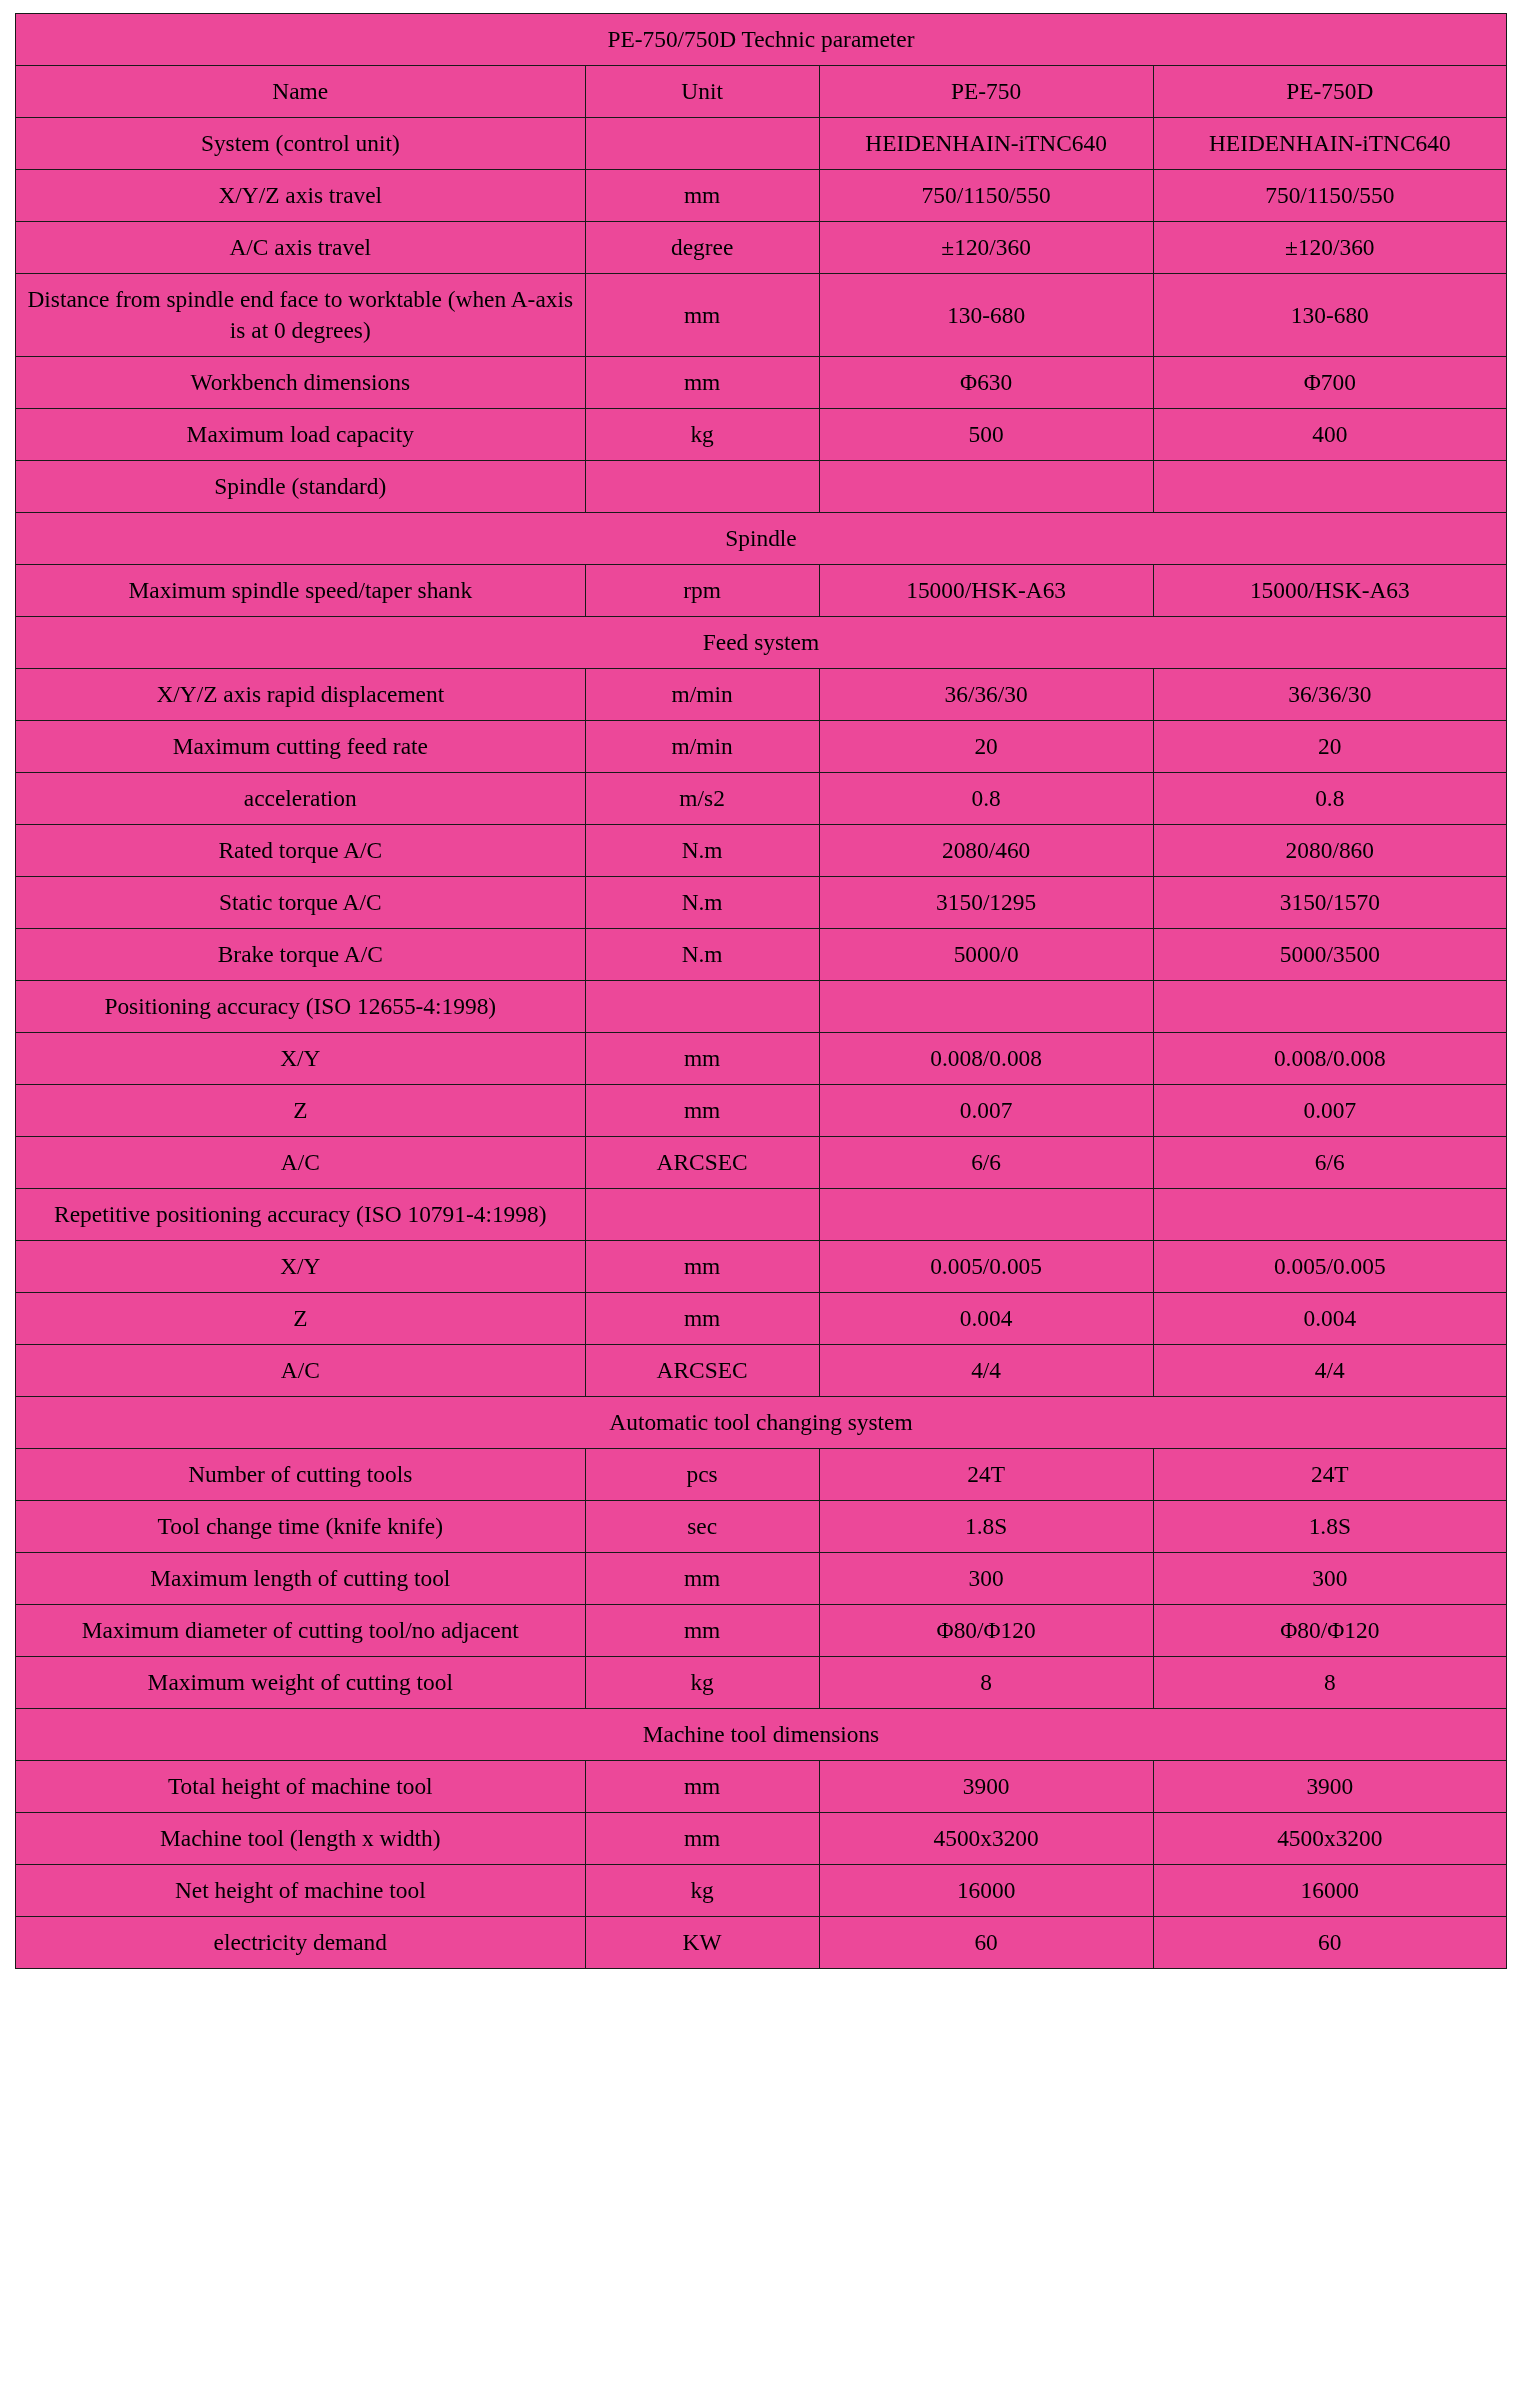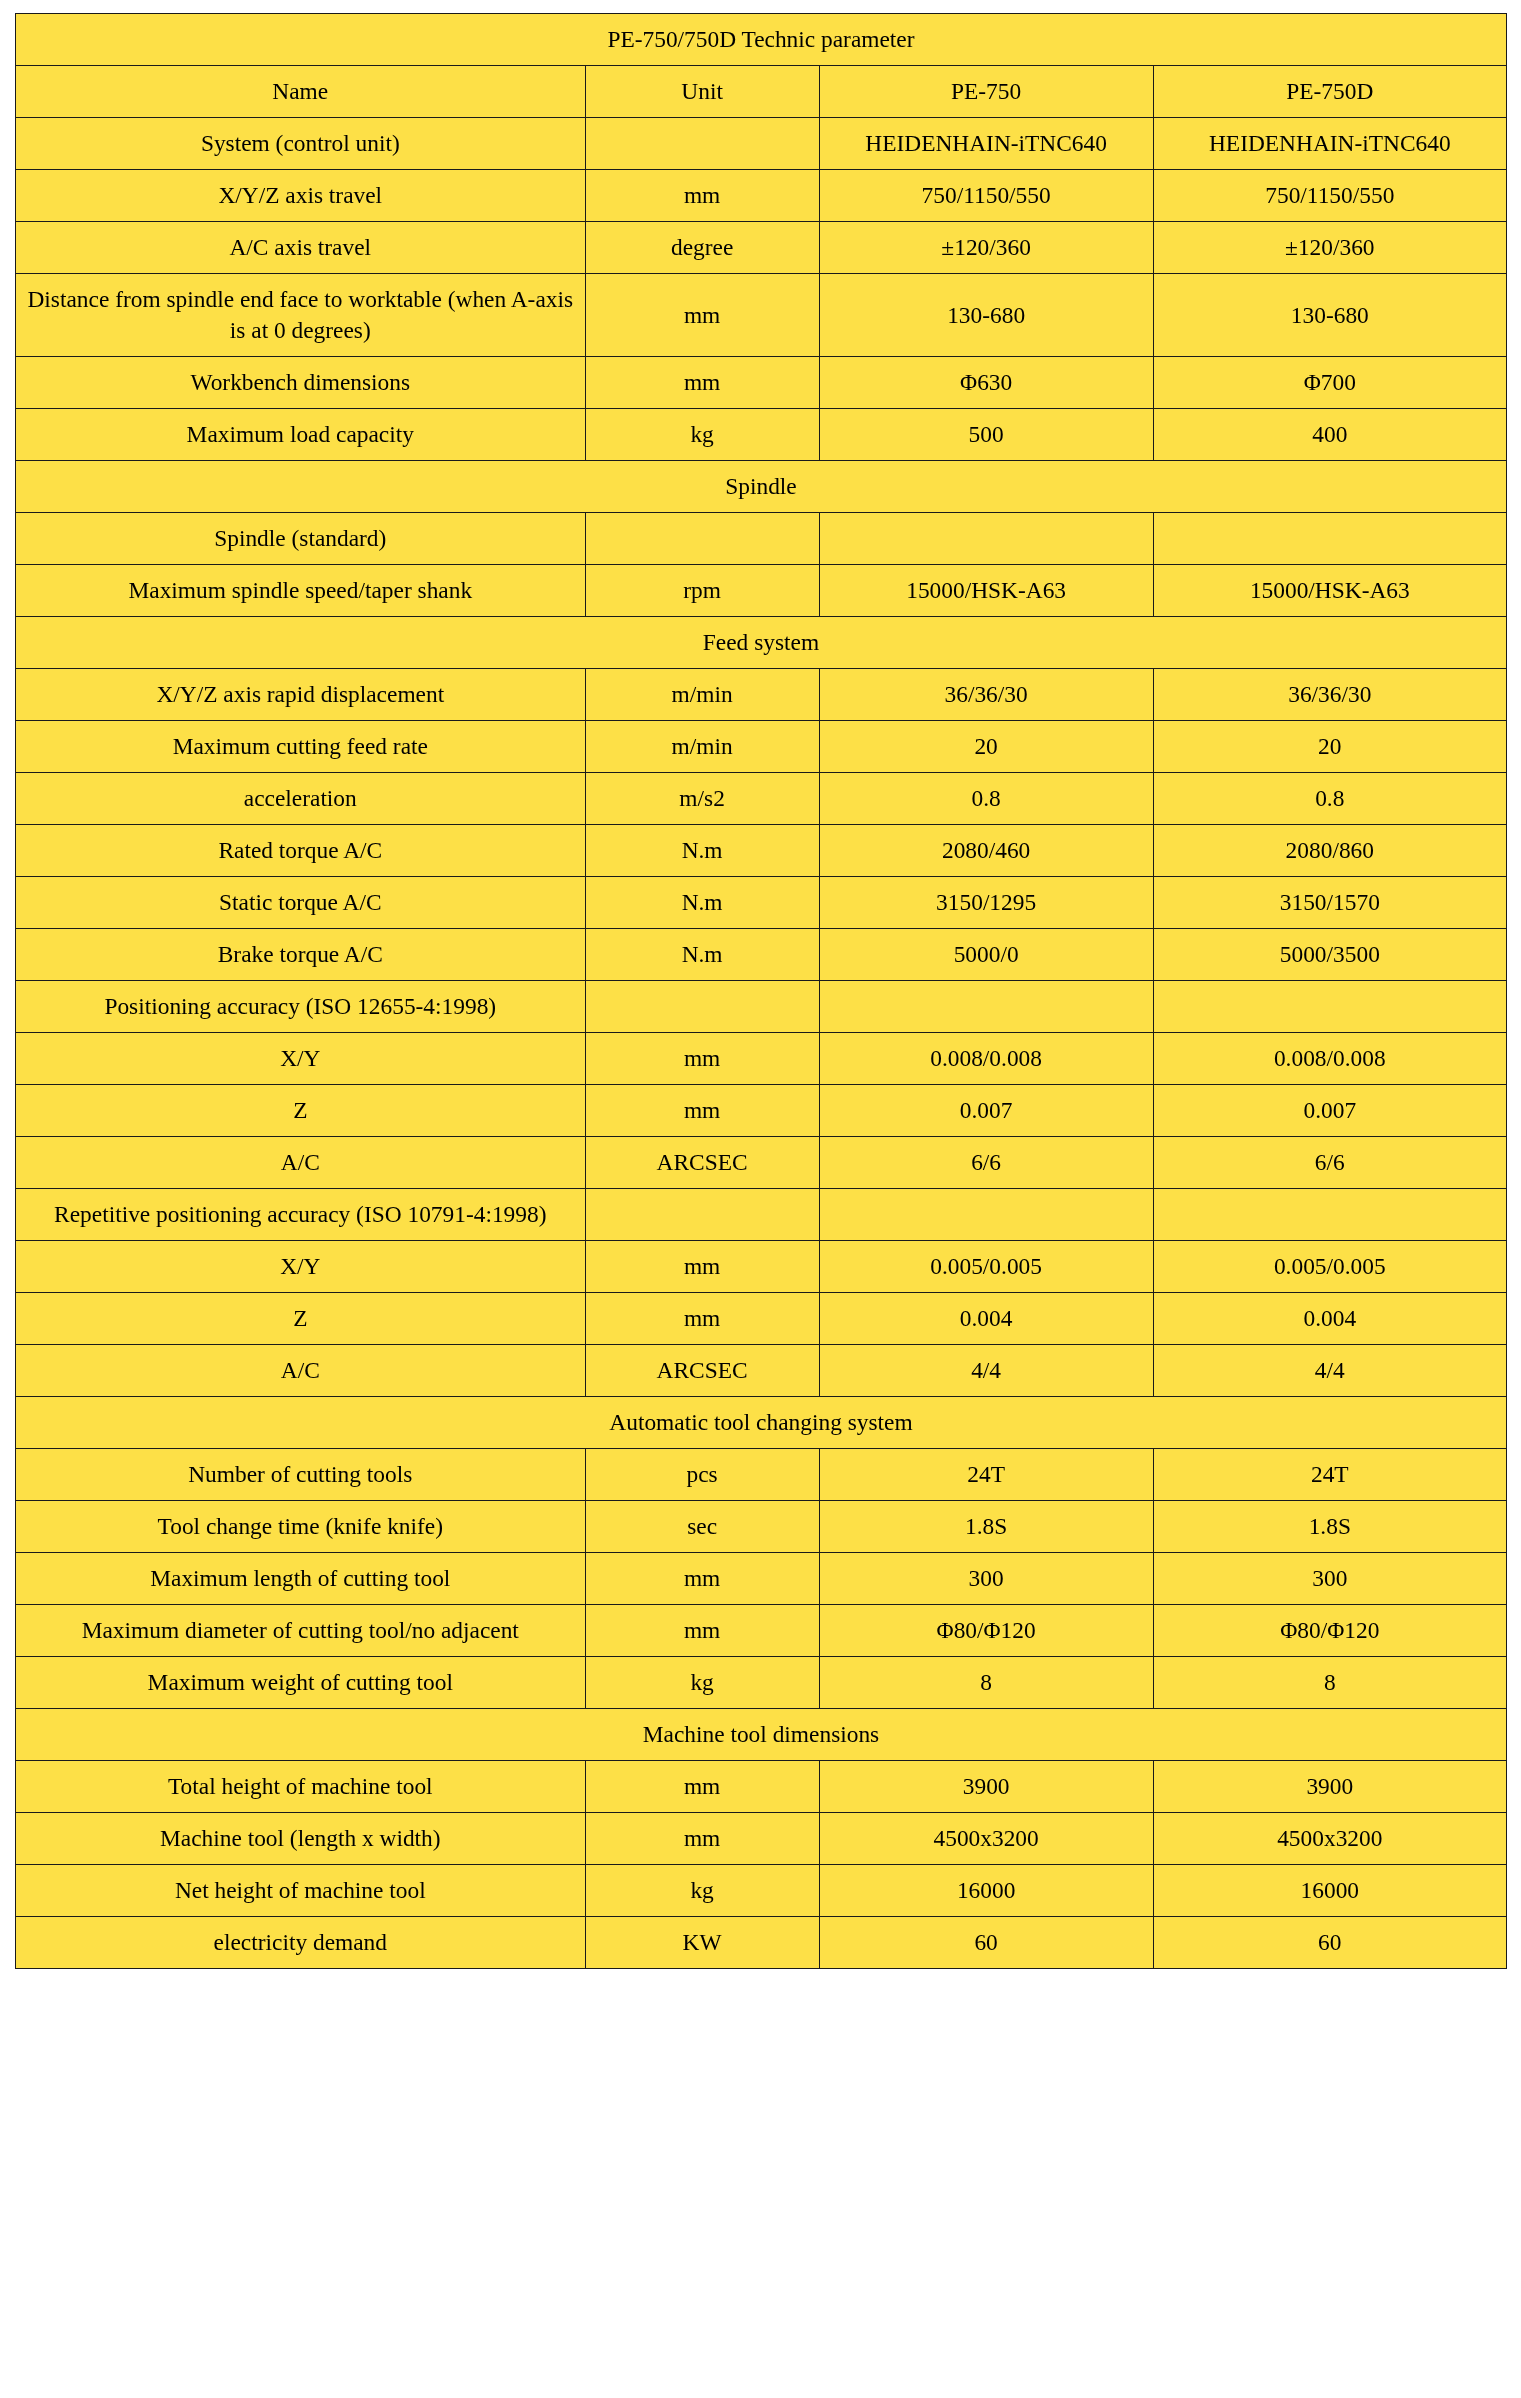--- a/index.html
+++ b/index.html
@@ -17,21 +17,21 @@
   .sheet {
     width: 1522px;
     box-sizing: border-box;
     padding: 13px 15px 17px 15px;
     background: #ffffff;
   }
   table.spec {
     width: 100%;
     border-collapse: collapse;
     table-layout: fixed;
-    background: #fde047;
+    background: #ec4899;
   }
   table.spec col.c-name  { width: 38.2%; }
   table.spec col.c-unit  { width: 15.7%; }
   table.spec col.c-v1    { width: 22.4%; }
   table.spec col.c-v2    { width: 23.7%; }
 
   table.spec td {
     border: 0.9px solid #1a1a1a;
     text-align: center;
     vertical-align: middle;
@@ -110,27 +110,27 @@
           <td class="">Φ630</td>
           <td class="">Φ700</td>
         </tr>
         <tr>
           <td class="name-cell">Maximum load capacity</td>
           <td class="">kg</td>
           <td class="">500</td>
           <td class="">400</td>
         </tr>
         <tr>
+          <td class="name-cell">Spindle (standard)</td>
+          <td class="empty-cell"></td>
+          <td class="empty-cell"></td>
+          <td class="empty-cell"></td>
+        </tr>
+        <tr>
           <td colspan="4" class="section-cell">Spindle</td>
-        </tr>
-        <tr>
-          <td class="name-cell">Spindle (standard)</td>
-          <td class="empty-cell"></td>
-          <td class="empty-cell"></td>
-          <td class="empty-cell"></td>
         </tr>
         <tr>
           <td class="name-cell">Maximum spindle speed/taper shank</td>
           <td class="">rpm</td>
           <td class="">15000/HSK-A63</td>
           <td class="">15000/HSK-A63</td>
         </tr>
         <tr>
           <td colspan="4" class="section-cell">Feed system</td>
         </tr>

